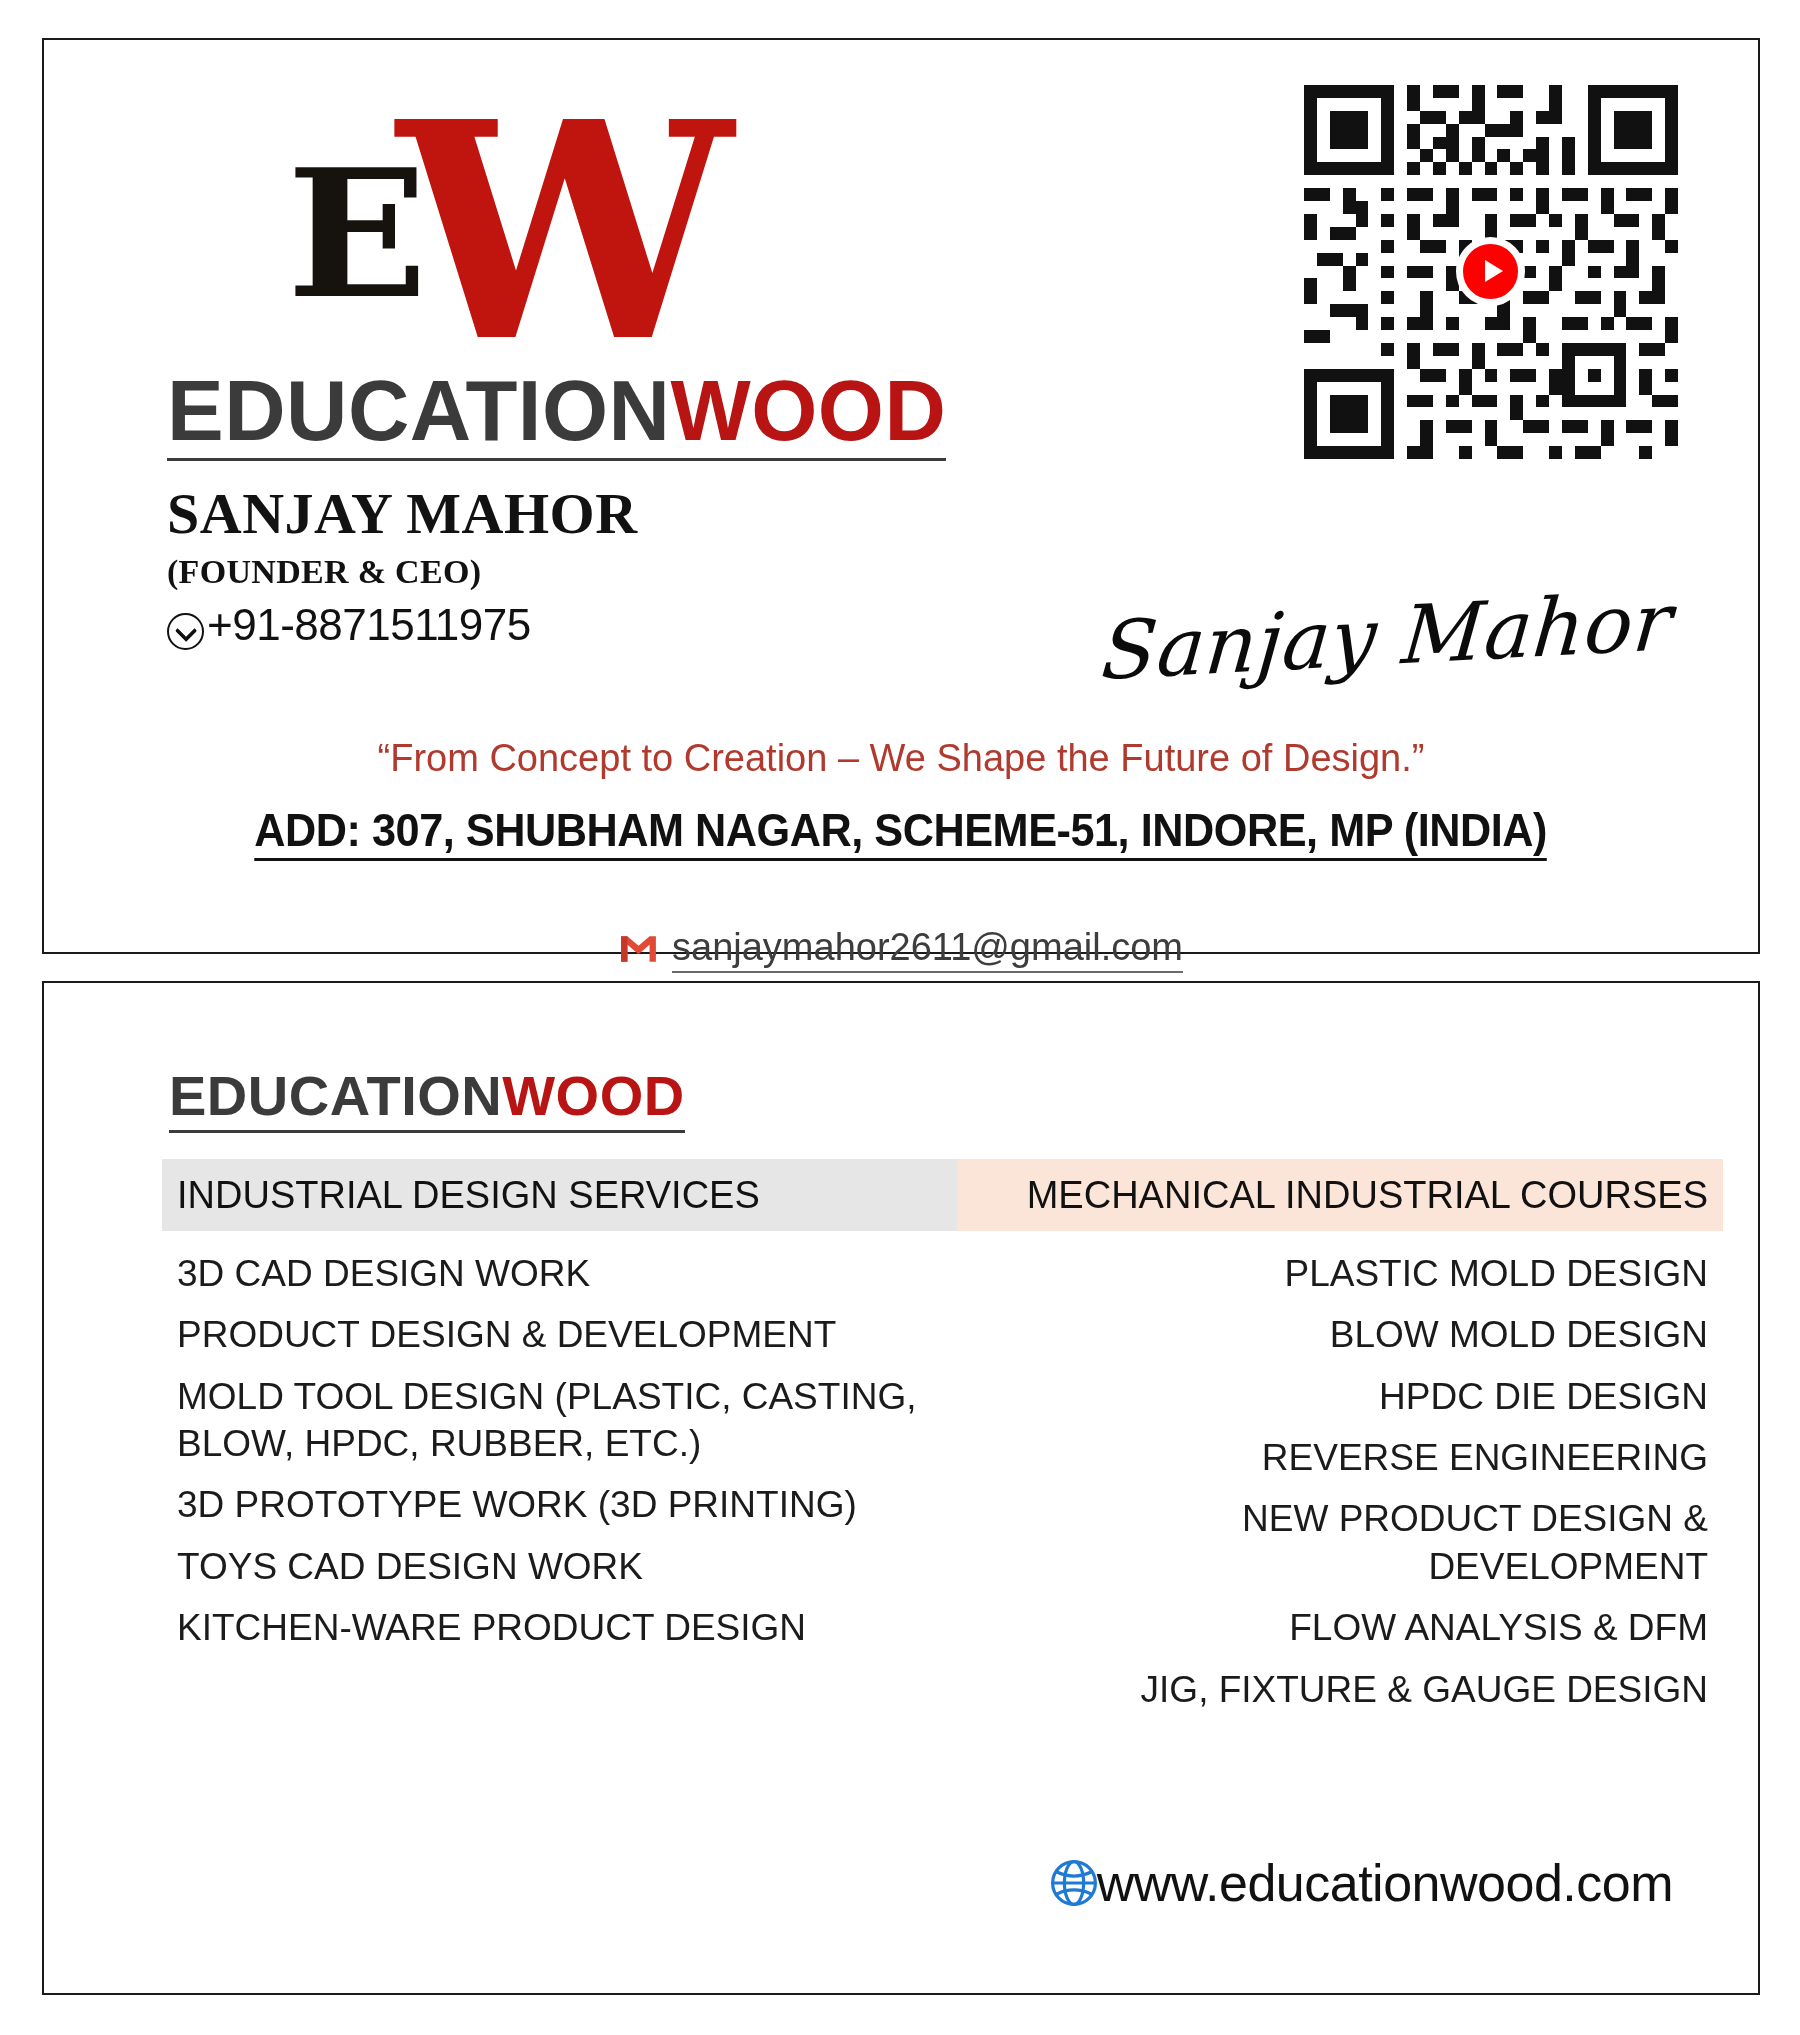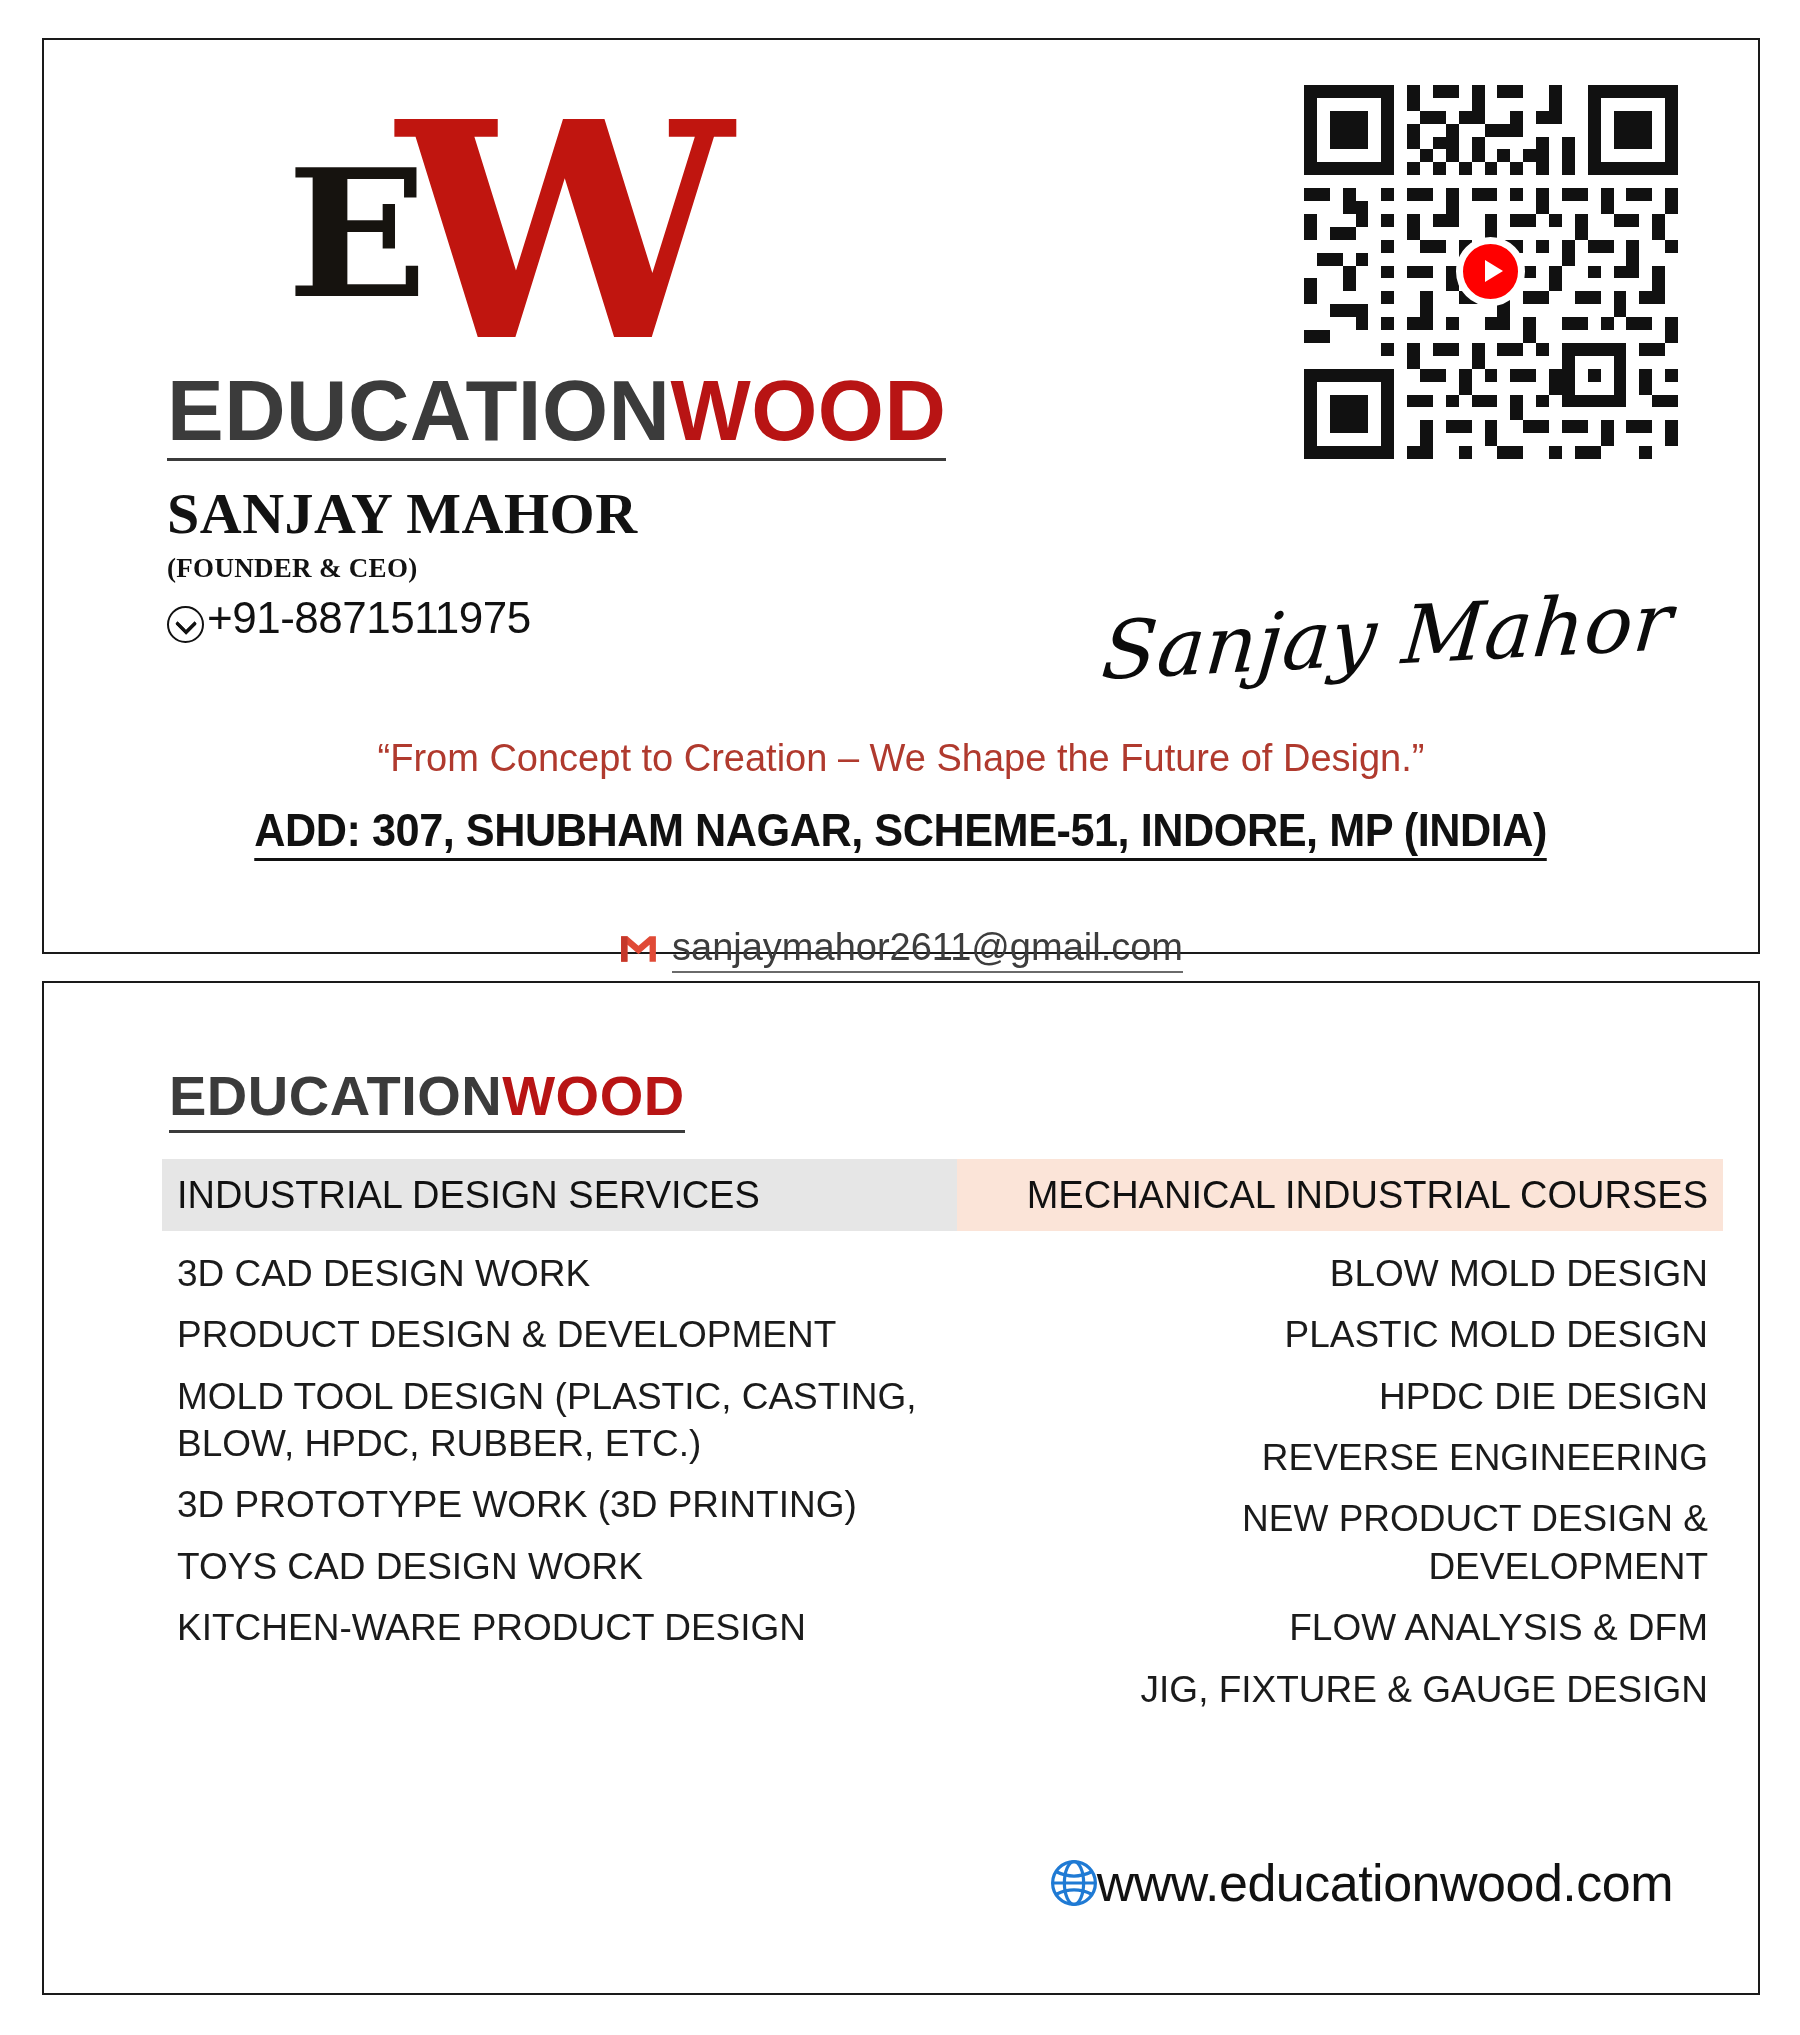--- a/index.html
+++ b/index.html
@@ -82,21 +82,21 @@
   .person-name {
     margin-top: 19px;
     font-family: "Liberation Serif", serif;
     font-size: 58px;
     font-weight: bold;
     color: #121212;
     letter-spacing: 0.5px;
   }
   .person-role {
     font-family: "Liberation Serif", serif;
-    font-size: 27px;
+    font-size: 34px;
     font-weight: bold;
     color: #121212;
     margin-top: 5.3px;
     letter-spacing: 0.3px;
   }
   .phone-row {
     margin-top: 9.6px;
     display: flex;
     align-items: flex-end;
     gap: 3px;
@@ -551,22 +551,22 @@
   <div class="cols">
     <div class="col-left">
       <div class="svc-item">3D CAD DESIGN WORK</div>
       <div class="svc-item">PRODUCT DESIGN &amp; DEVELOPMENT</div>
       <div class="svc-item">MOLD TOOL DESIGN (PLASTIC, CASTING, BLOW, HPDC, RUBBER, ETC.)</div>
       <div class="svc-item">3D PROTOTYPE WORK (3D PRINTING)</div>
       <div class="svc-item">TOYS CAD DESIGN WORK</div>
       <div class="svc-item">KITCHEN-WARE PRODUCT DESIGN</div>
     </div>
     <div class="col-right">
+      <div class="crs-item">PLASTIC MOLD DESIGN</div>
       <div class="crs-item">BLOW MOLD DESIGN</div>
-      <div class="crs-item">PLASTIC MOLD DESIGN</div>
       <div class="crs-item">HPDC DIE DESIGN</div>
       <div class="crs-item">REVERSE ENGINEERING</div>
       <div class="crs-item">NEW PRODUCT DESIGN &amp; DEVELOPMENT</div>
       <div class="crs-item">FLOW ANALYSIS &amp; DFM</div>
       <div class="crs-item">JIG, FIXTURE &amp; GAUGE  DESIGN</div>
     </div>
   </div>
 
   <div class="website-row">
     <span class="globe-icon">

